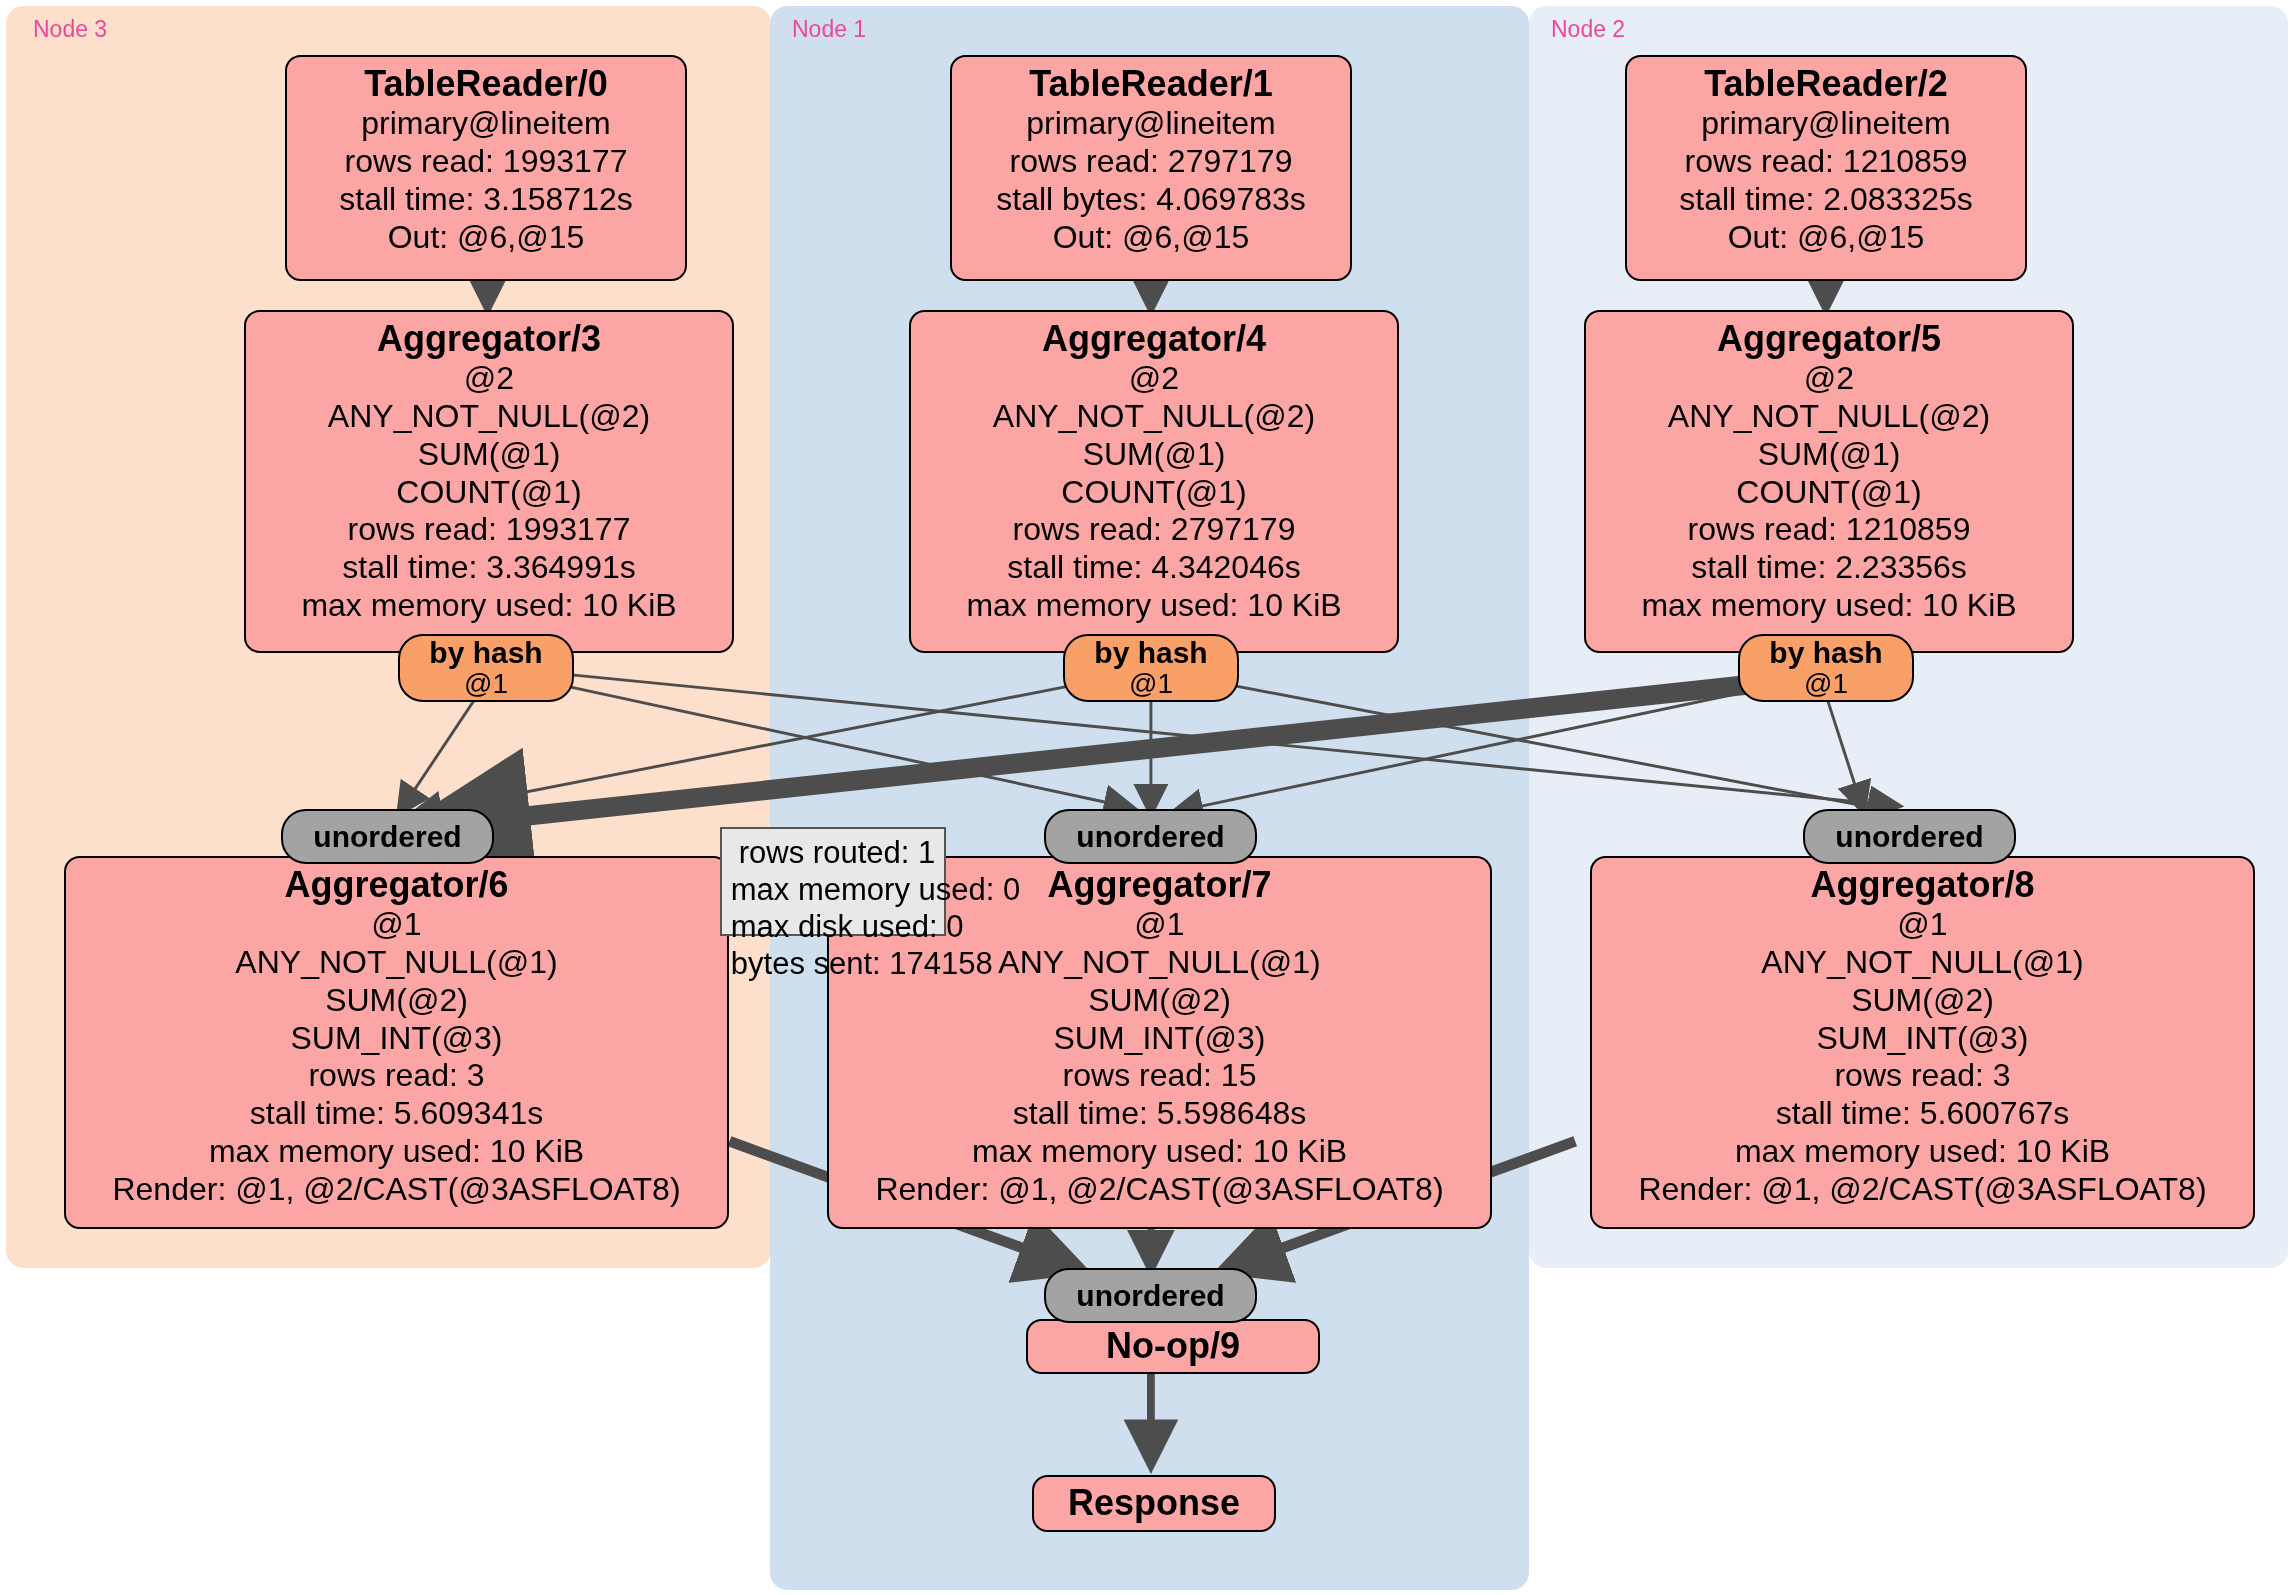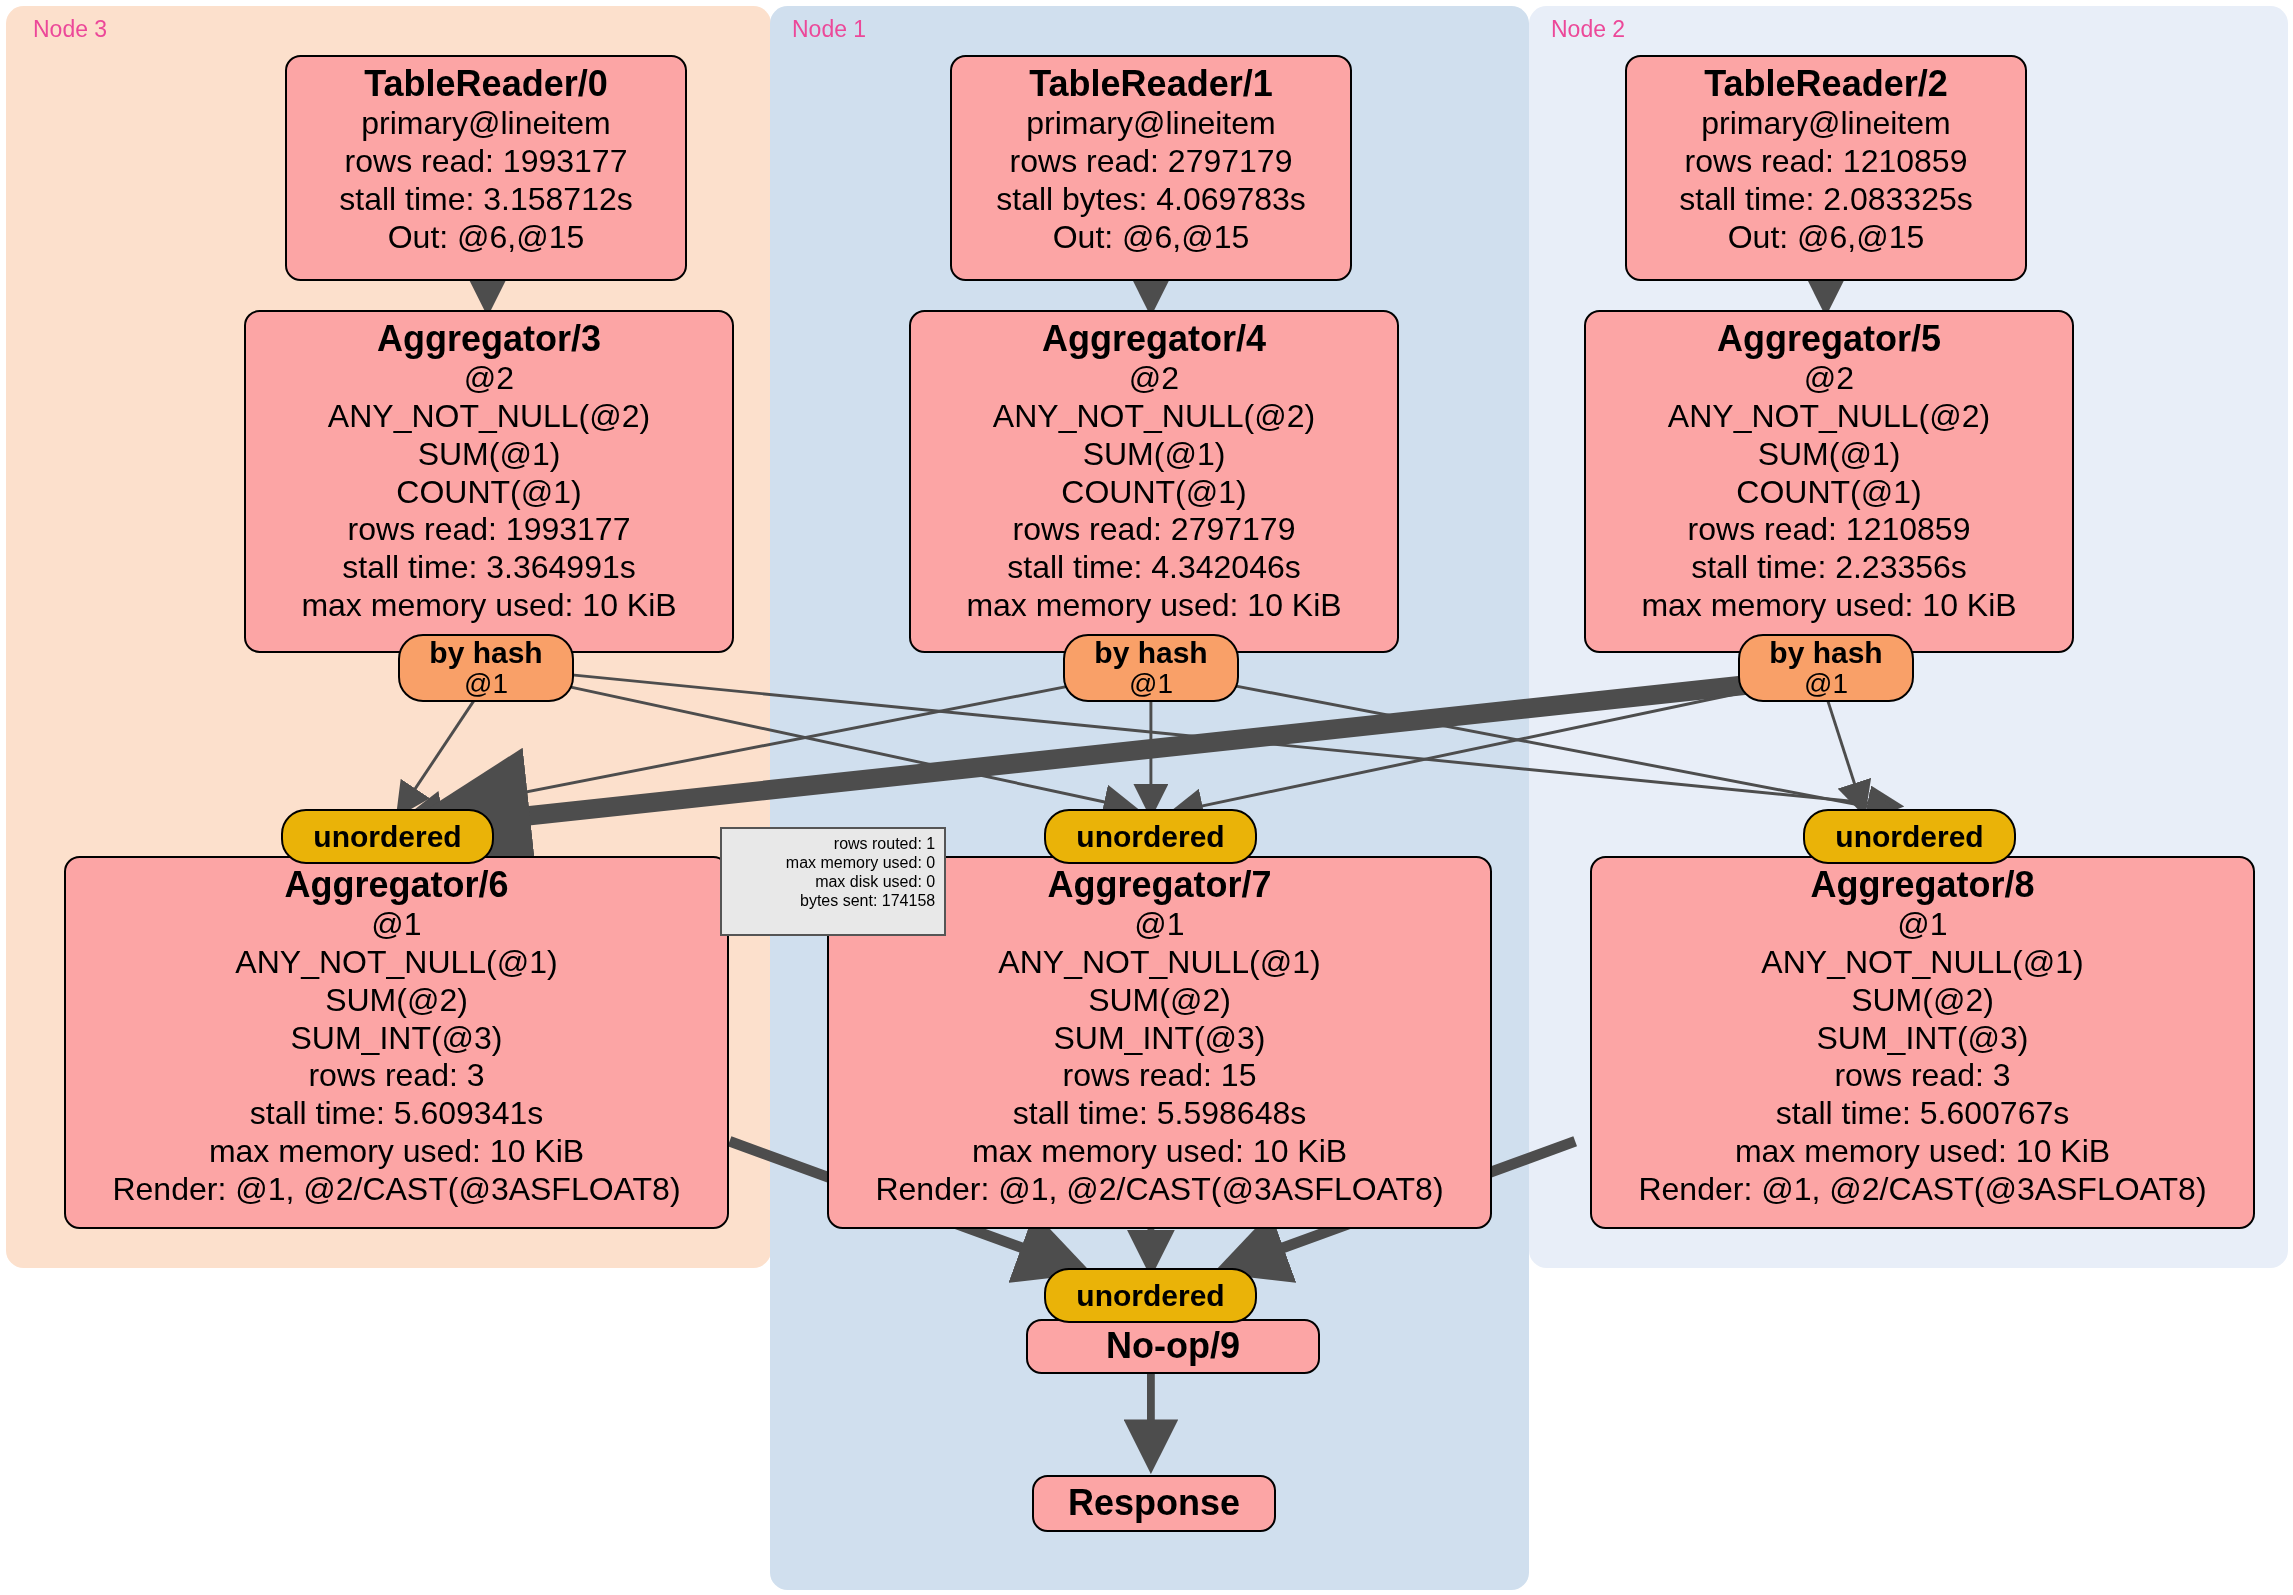--- a/index.html
+++ b/index.html
@@ -68,21 +68,21 @@
     z-index: 12;
     display: flex;
     flex-direction: column;
     align-items: center;
     justify-content: center;
   }
   .pill.byhash {
     background: #f9a068;
   }
   .pill.unordered {
-    background: #eab308;
+    background: #a3a3a3;
   }
   .pill .plabel {
     font-weight: bold;
     font-size: 30px;
     line-height: 1.1;
     color: #000;
     white-space: nowrap;
   }
   .pill .psub {
     font-size: 28px;
@@ -93,21 +93,21 @@
   .tooltip {
     position: absolute;
     box-sizing: border-box;
     background: #e8e8e8;
     border: 2px solid #555;
     text-align: right;
     z-index: 30;
     padding: 4.9px 8.8px;
   }
   .tooltip .tline {
-    font-size: 16px;
+    font-size: 31px;
     line-height: 1.2;
     color: #000;
     white-space: nowrap;
   }
 </style>
 </head>
 <body>
 
 <div id="canvas">
 

